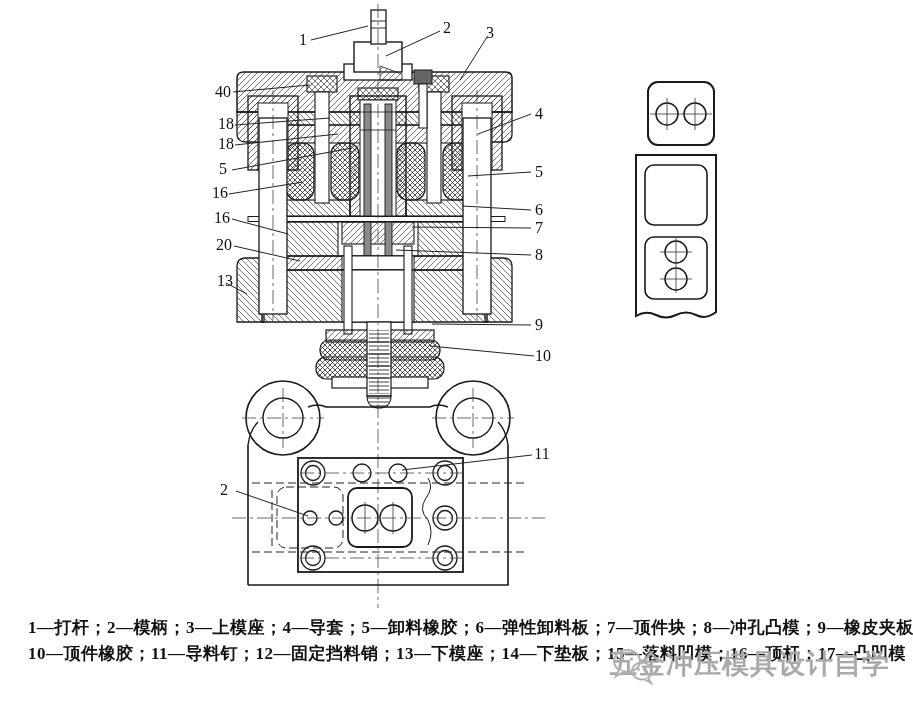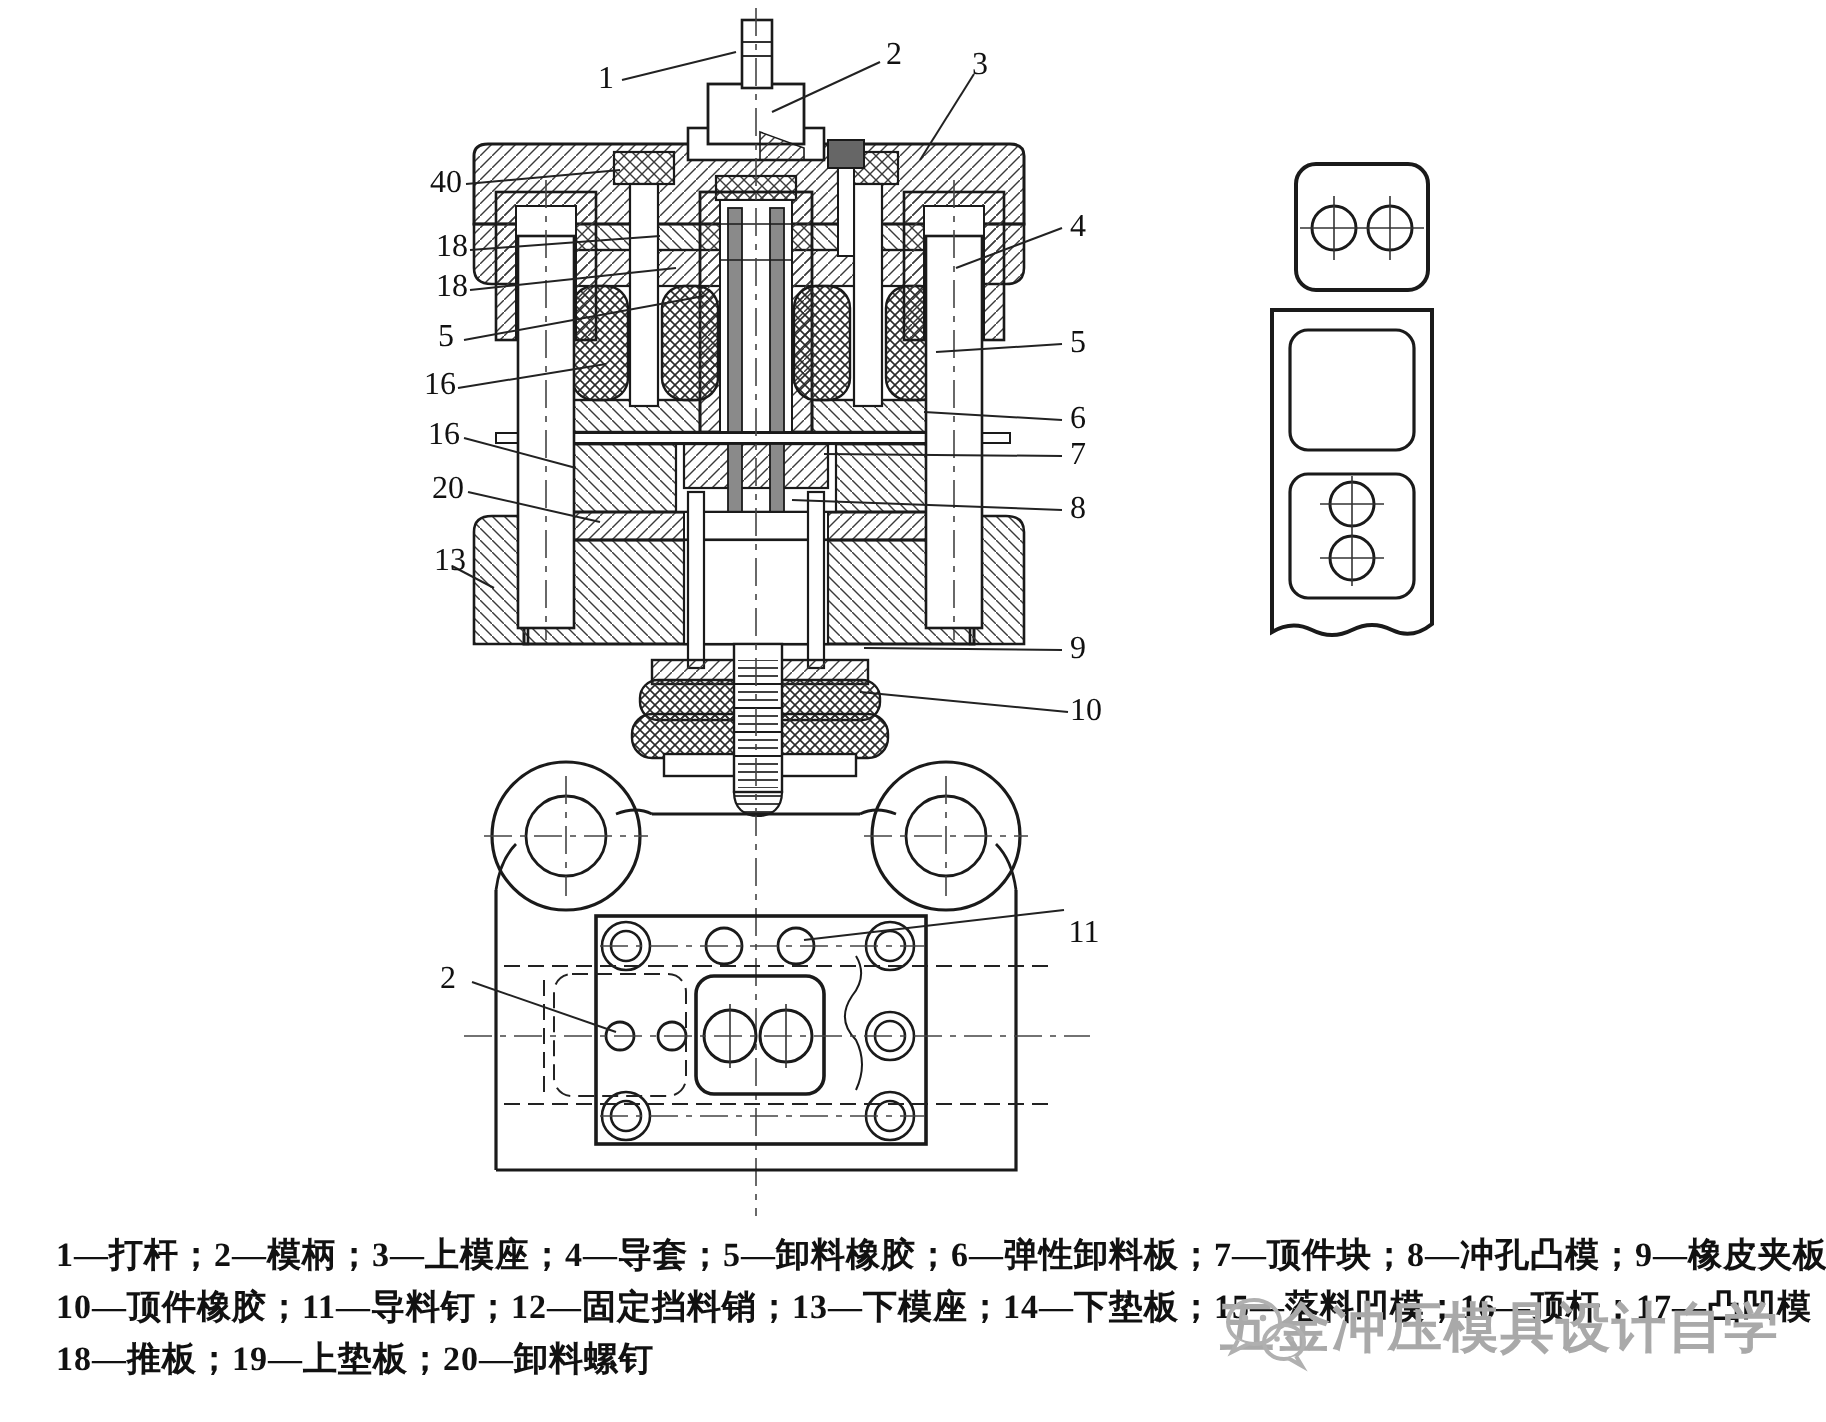--- a/index.html
+++ b/index.html
@@ -234,35 +234,34 @@
 <div class="callout" style="left:303px;top:40px">1</div>
 <div class="callout" style="left:447px;top:28px">2</div>
 <div class="callout" style="left:490px;top:33px">3</div>
 <div class="callout" style="left:539px;top:114px">4</div>
 <div class="callout" style="left:539px;top:172px">5</div>
 <div class="callout" style="left:539px;top:210px">6</div>
 <div class="callout" style="left:539px;top:228px">7</div>
 <div class="callout" style="left:539px;top:255px">8</div>
 <div class="callout" style="left:539px;top:325px">9</div>
 <div class="callout" style="left:543px;top:356px">10</div>
-<div class="callout" style="left:542px;top:467px">11</div>
+<div class="callout" style="left:542px;top:454px">11</div>
 <div class="callout" style="left:224px;top:490px">2</div>
 <div class="callout" style="left:225px;top:281px">13</div>
 <div class="callout" style="left:224px;top:245px">20</div>
 <div class="callout" style="left:222px;top:218px">16</div>
 <div class="callout" style="left:220px;top:193px">16</div>
 <div class="callout" style="left:223px;top:169px">5</div>
 <div class="callout" style="left:226px;top:144px">18</div>
 <div class="callout" style="left:226px;top:124px">18</div>
 <div class="callout" style="left:223px;top:92px">40</div>
 
 <div class="legend">
   <div>1—打杆；2—模柄；3—上模座；4—导套；5—卸料橡胶；6—弹性卸料板；7—顶件块；8—冲孔凸模；9—橡皮夹板；</div>
   <div>10—顶件橡胶；11—导料钉；12—固定挡料销；13—下模座；14—下垫板；15—落料凹模；16—顶杆；17—凸凹模；</div>
-  <div>18—推板；19—上垫板；20—卸料螺钉</div>
 </div>
 
 <div class="watermark">
   <svg width="46" height="42" viewBox="0 0 46 42">
     <g fill="none" stroke="#b0b0b0" stroke-width="2">
       <ellipse cx="17" cy="15" rx="13" ry="11"></ellipse>
       <path d="M9,24 L6,30 L14,26" fill="#fff"></path>
       <ellipse cx="32" cy="25" rx="10" ry="8.5"></ellipse>
       <path d="M38,32 L41,37 L34,33" fill="#fff"></path>
     </g>

